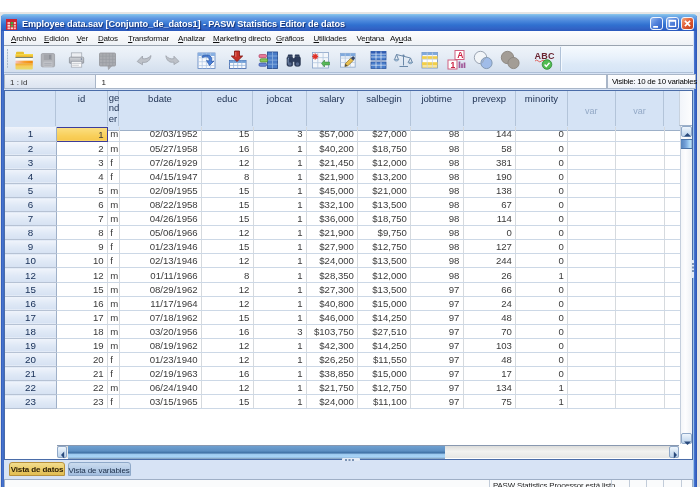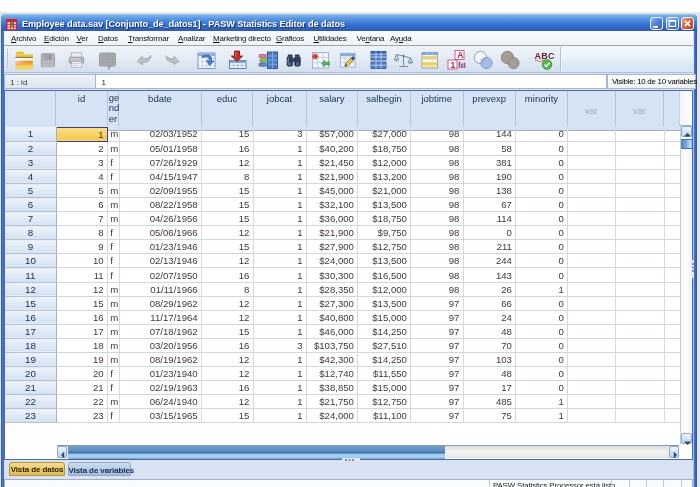--- a/index.html
+++ b/index.html
@@ -52,21 +52,21 @@
 td.num { text-align:right; }
 td.str { text-align:left; padding-left:2px; }
 td.sel { background:linear-gradient(180deg,#fbe084,#f8ce57 70%,#f6c84e); border:1.5px solid #3d3d99; }
 
 #vsb { position:absolute; right:0px; top:35.5px; width:12px; height:318px; background:linear-gradient(90deg,#f4f6f9,#fdfdfe 40%,#eef1f5); border-left:1px solid #c4cedc; }
 #hsb { position:absolute; left:52px; bottom:1px; right:13px; height:13px; background:linear-gradient(180deg,#dcdcda,#f2f2f0 45%,#e6e6e4 100%); border-top:1px solid #8898b0; }
 .sbtn { position:absolute; background:linear-gradient(180deg,#eef5fc,#cfe0f2 60%,#bcd2ea); border:1px solid #8fa8c8; border-radius:2px; color:#3a5a8c; }
 #vthumb { position:absolute; left:0px; top:13px; width:11px; height:10px; background:linear-gradient(90deg,#5584bc 0%,#6f9cd4 35%,#85b4e4 55%,#a8d4f4 75%,#b4dcf8 88%,#88a8c8 100%); border-top:1px solid #4a74a8; border-bottom:1px solid #4a74a8; }
 #hthumb { position:absolute; left:10.5px; top:0px; width:377px; height:13px; background:linear-gradient(180deg,#6fa0d0 0%,#5e90c4 35%,#4a7cb0 48%,#3a6aa0 54%,#9cc8ee 62%,#a8d4f8 80%,#98c0e4 90%,#8098b4 100%); }
 
-.tab { position:absolute; font-size:8px; border-radius:3px 3px 0 0; white-space:nowrap; letter-spacing:-0.1px;font-weight:bold; }
+.tab { position:absolute; font-size:8px; border-radius:3px 3px 0 0; white-space:nowrap; letter-spacing:-0.1px; }
 #tab1 { left:9px; top:449.5px; width:56px; height:14px; background:linear-gradient(180deg,#f2dd90,#e9ca66 55%,#e2bd52); border:1px solid #b8913c; font-weight:bold; color:#2a1c04; text-align:center; padding-top:2.5px; }
 #tab2 { left:67.5px; top:450px; width:63px; height:13.5px; background:linear-gradient(180deg,#cbdbee,#aec7e4 70%,#a2bcde); border:1px solid #8fa9c9; color:#1a2c48; text-align:center; padding-top:2.5px; }
 
 #status { position:absolute; left:4px; top:466.5px; width:688.5px; height:13.5px; background:#fafbfc; border:1px solid #9fafc6; font-size:7.8px; letter-spacing:-0.1px; color:#222; }
 .scell { position:absolute; top:0; height:11.5px; border-left:1px solid #c2ccd9; white-space:nowrap; }
 </style>
 </head>
 <body>
 <div id="win">
   <div id="inbg"></div>
@@ -333,21 +333,21 @@
               <td class="num">144</td>
               <td class="num">0</td>
               <td></td>
               <td></td>
               <td style="border-right:none"></td>
             </tr>
             <tr>
               <td class="rh">2</td>
               <td class="num">2</td>
               <td class="str">m</td>
-              <td class="num">05/01/1958</td>
+              <td class="num">05/27/1958</td>
               <td class="num">16</td>
               <td class="num">1</td>
               <td class="num">$40,200</td>
               <td class="num">$18,750</td>
               <td class="num">98</td>
               <td class="num">58</td>
               <td class="num">0</td>
               <td></td>
               <td></td>
               <td style="border-right:none"></td>
@@ -451,53 +451,37 @@
             <tr>
               <td class="rh">9</td>
               <td class="num">9</td>
               <td class="str">f</td>
               <td class="num">01/23/1946</td>
               <td class="num">15</td>
               <td class="num">1</td>
               <td class="num">$27,900</td>
               <td class="num">$12,750</td>
               <td class="num">98</td>
-              <td class="num">211</td>
+              <td class="num">127</td>
               <td class="num">0</td>
               <td></td>
               <td></td>
               <td style="border-right:none"></td>
             </tr>
             <tr>
               <td class="rh">10</td>
               <td class="num">10</td>
               <td class="str">f</td>
               <td class="num">02/13/1946</td>
               <td class="num">12</td>
               <td class="num">1</td>
               <td class="num">$24,000</td>
               <td class="num">$13,500</td>
               <td class="num">98</td>
               <td class="num">244</td>
-              <td class="num">0</td>
-              <td></td>
-              <td></td>
-              <td style="border-right:none"></td>
-            </tr>
-            <tr>
-              <td class="rh">11</td>
-              <td class="num">11</td>
-              <td class="str">f</td>
-              <td class="num">02/07/1950</td>
-              <td class="num">16</td>
-              <td class="num">1</td>
-              <td class="num">$30,300</td>
-              <td class="num">$16,500</td>
-              <td class="num">98</td>
-              <td class="num">143</td>
               <td class="num">0</td>
               <td></td>
               <td></td>
               <td style="border-right:none"></td>
             </tr>
             <tr>
               <td class="rh">12</td>
               <td class="num">12</td>
               <td class="str">m</td>
               <td class="num">01/11/1966</td>
@@ -592,21 +576,21 @@
               <td></td>
               <td style="border-right:none"></td>
             </tr>
             <tr>
               <td class="rh">20</td>
               <td class="num">20</td>
               <td class="str">f</td>
               <td class="num">01/23/1940</td>
               <td class="num">12</td>
               <td class="num">1</td>
-              <td class="num">$12,740</td>
+              <td class="num">$26,250</td>
               <td class="num">$11,550</td>
               <td class="num">97</td>
               <td class="num">48</td>
               <td class="num">0</td>
               <td></td>
               <td></td>
               <td style="border-right:none"></td>
             </tr>
             <tr>
               <td class="rh">21</td>
@@ -627,21 +611,21 @@
             <tr>
               <td class="rh">22</td>
               <td class="num">22</td>
               <td class="str">m</td>
               <td class="num">06/24/1940</td>
               <td class="num">12</td>
               <td class="num">1</td>
               <td class="num">$21,750</td>
               <td class="num">$12,750</td>
               <td class="num">97</td>
-              <td class="num">485</td>
+              <td class="num">134</td>
               <td class="num">1</td>
               <td></td>
               <td></td>
               <td style="border-right:none"></td>
             </tr>
             <tr>
               <td class="rh">23</td>
               <td class="num">23</td>
               <td class="str">f</td>
               <td class="num">03/15/1965</td>

